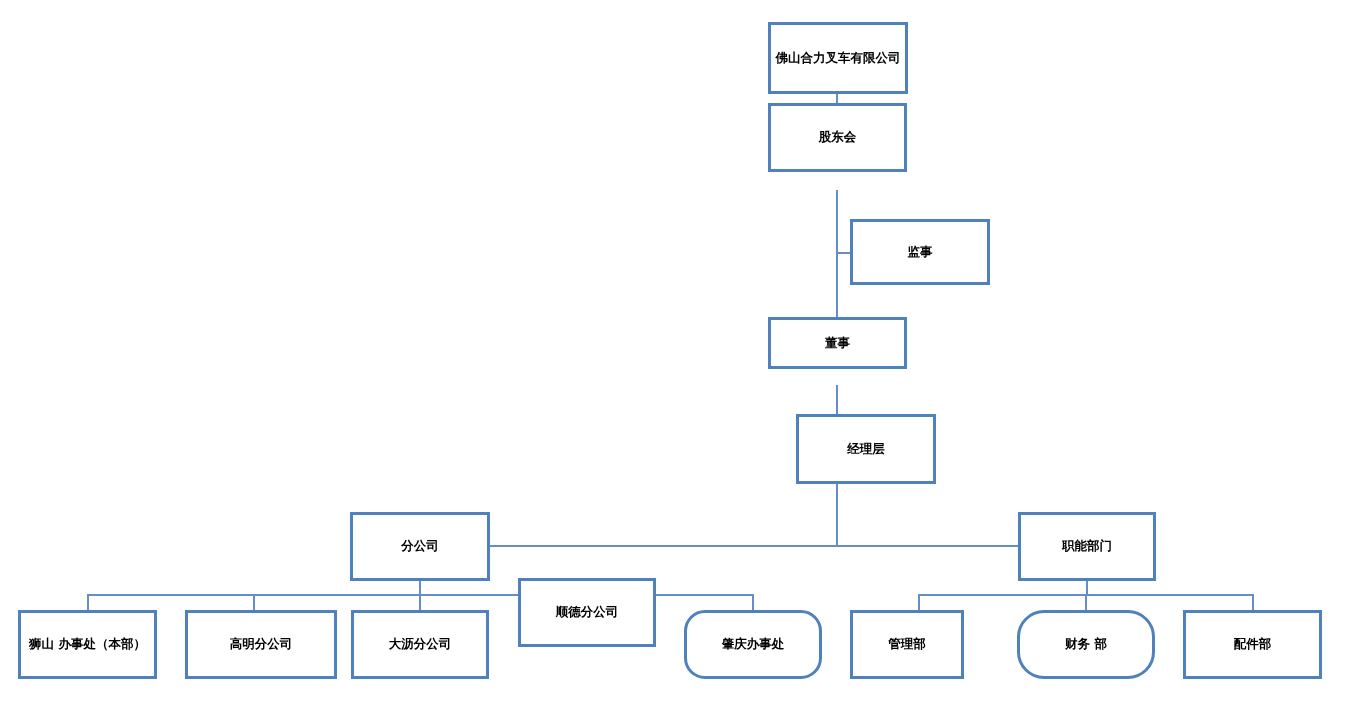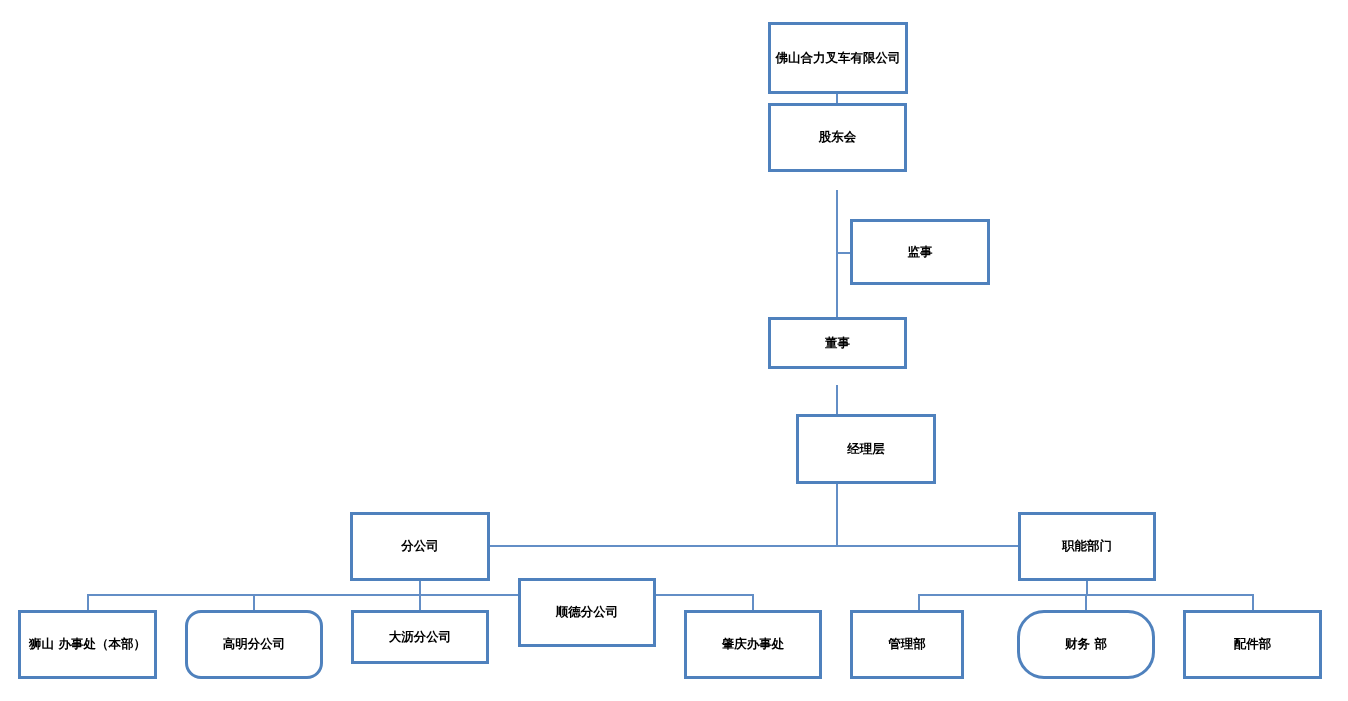--- a/index.html
+++ b/index.html
@@ -45,24 +45,24 @@
 
   
   .node-company      { left: 768px;  top: 22px;  width: 140px; height: 72px; }
   .node-shareholders { left: 768px;  top: 103px; width: 139px; height: 69px; align-items: center; }
   .node-supervisor   { left: 850px;  top: 219px; width: 140px; height: 66px; text-align: center; }
   .node-director     { left: 768px;  top: 317px; width: 139px; height: 52px; }
   .node-management   { left: 768px;  top: 414px; width: 140px; height: 70px; margin-left: 28px; }
   .node-branches     { left: 350px;  top: 512px; width: 140px; height: 69px; }
   .node-functional   { left: 1018px; top: 512px; width: 138px; height: 69px; }
   .node-shishan      { left: 18px;   top: 610px; width: 139px; height: 69px; }
-  .node-gaoming      { left: 185px;  top: 610px; width: 138px; height: 69px; border-radius: 16px; }
-  .node-dali         { left: 351px;  top: 610px; width: 138px; height: 54px; }
+  .node-gaoming      { left: 185px;  top: 610px; width: 152px; height: 69px; }
+  .node-dali         { left: 351px;  top: 610px; width: 138px; height: 69px; }
   .node-shunde       { left: 518px;  top: 578px; width: 138px; height: 69px; }
-  .node-zhaoqing     { left: 684px;  top: 610px; width: 138px; height: 69px; }
+  .node-zhaoqing     { left: 684px;  top: 610px; width: 138px; height: 69px; border-radius: 21px; }
   .node-mgmt-dept    { left: 850px;  top: 610px; width: 114px; height: 69px; }
   .node-finance-dept { left: 1017px; top: 610px; width: 138px; height: 69px; border-radius: 27px; }
   .node-parts-dept   { left: 1183px; top: 610px; width: 139px; height: 69px; }
 
   
   .l-company-shareholders { left: 836px; top: 94px;  height: 27px; }
   .l-shareholders-director{ left: 836px; top: 190px; height: 127px; }
   .l-supervisor-stub      { left: 836px; top: 252px; width: 14px; }
   .l-director-management  { left: 836px; top: 385px; height: 29px; }
   .l-management-down      { left: 836px; top: 484px; height: 62px; }

